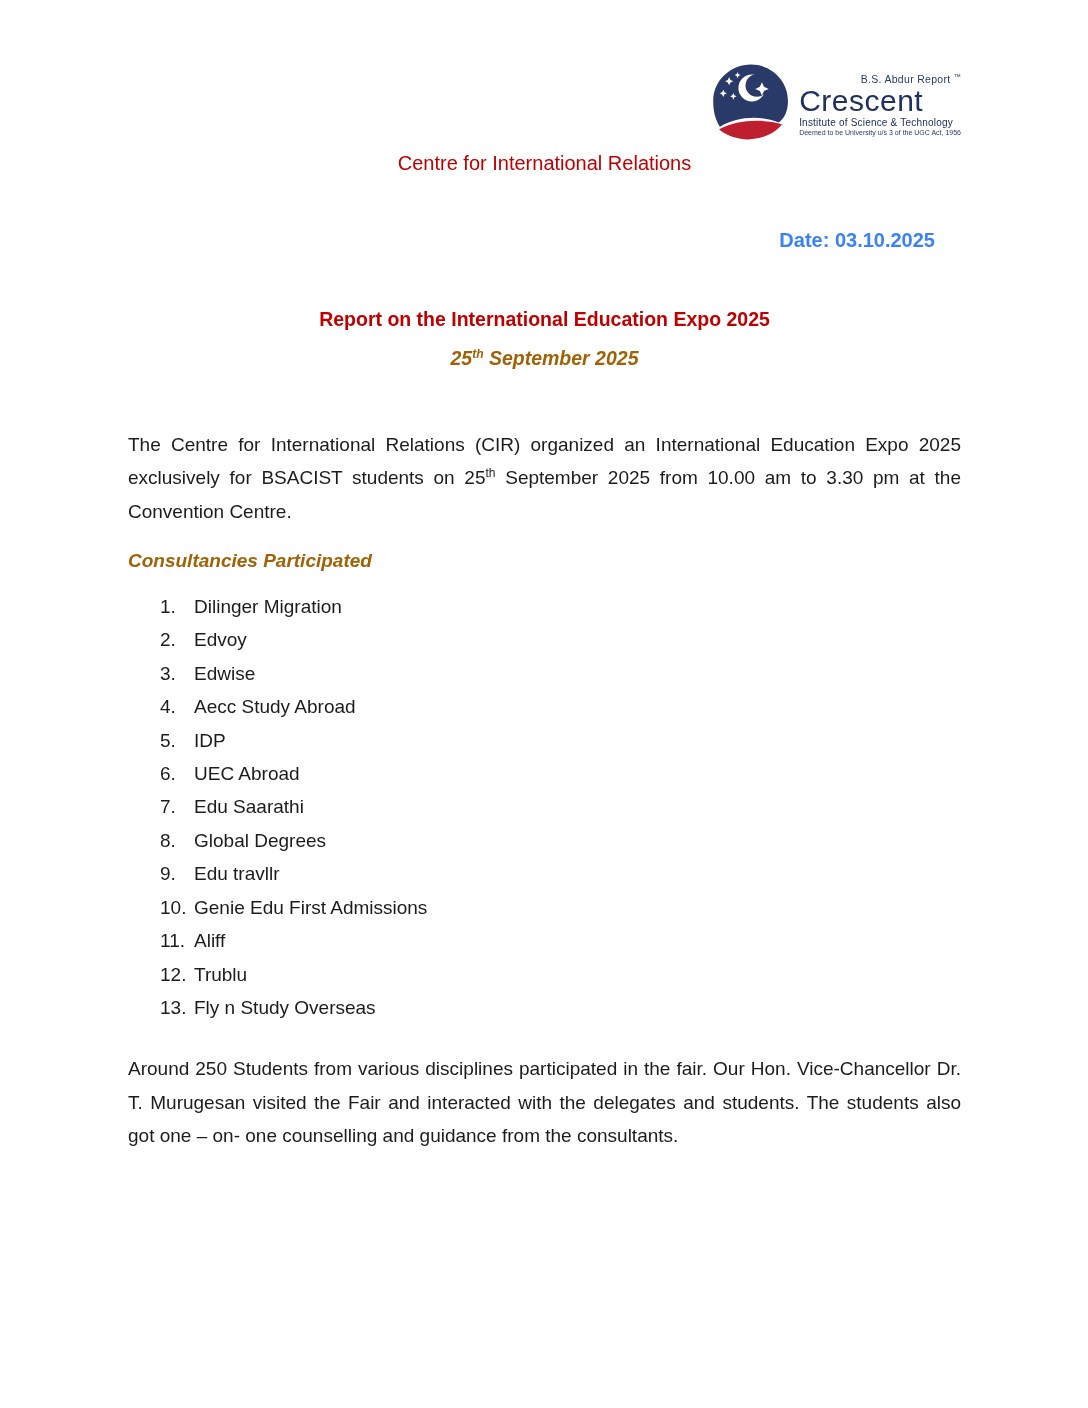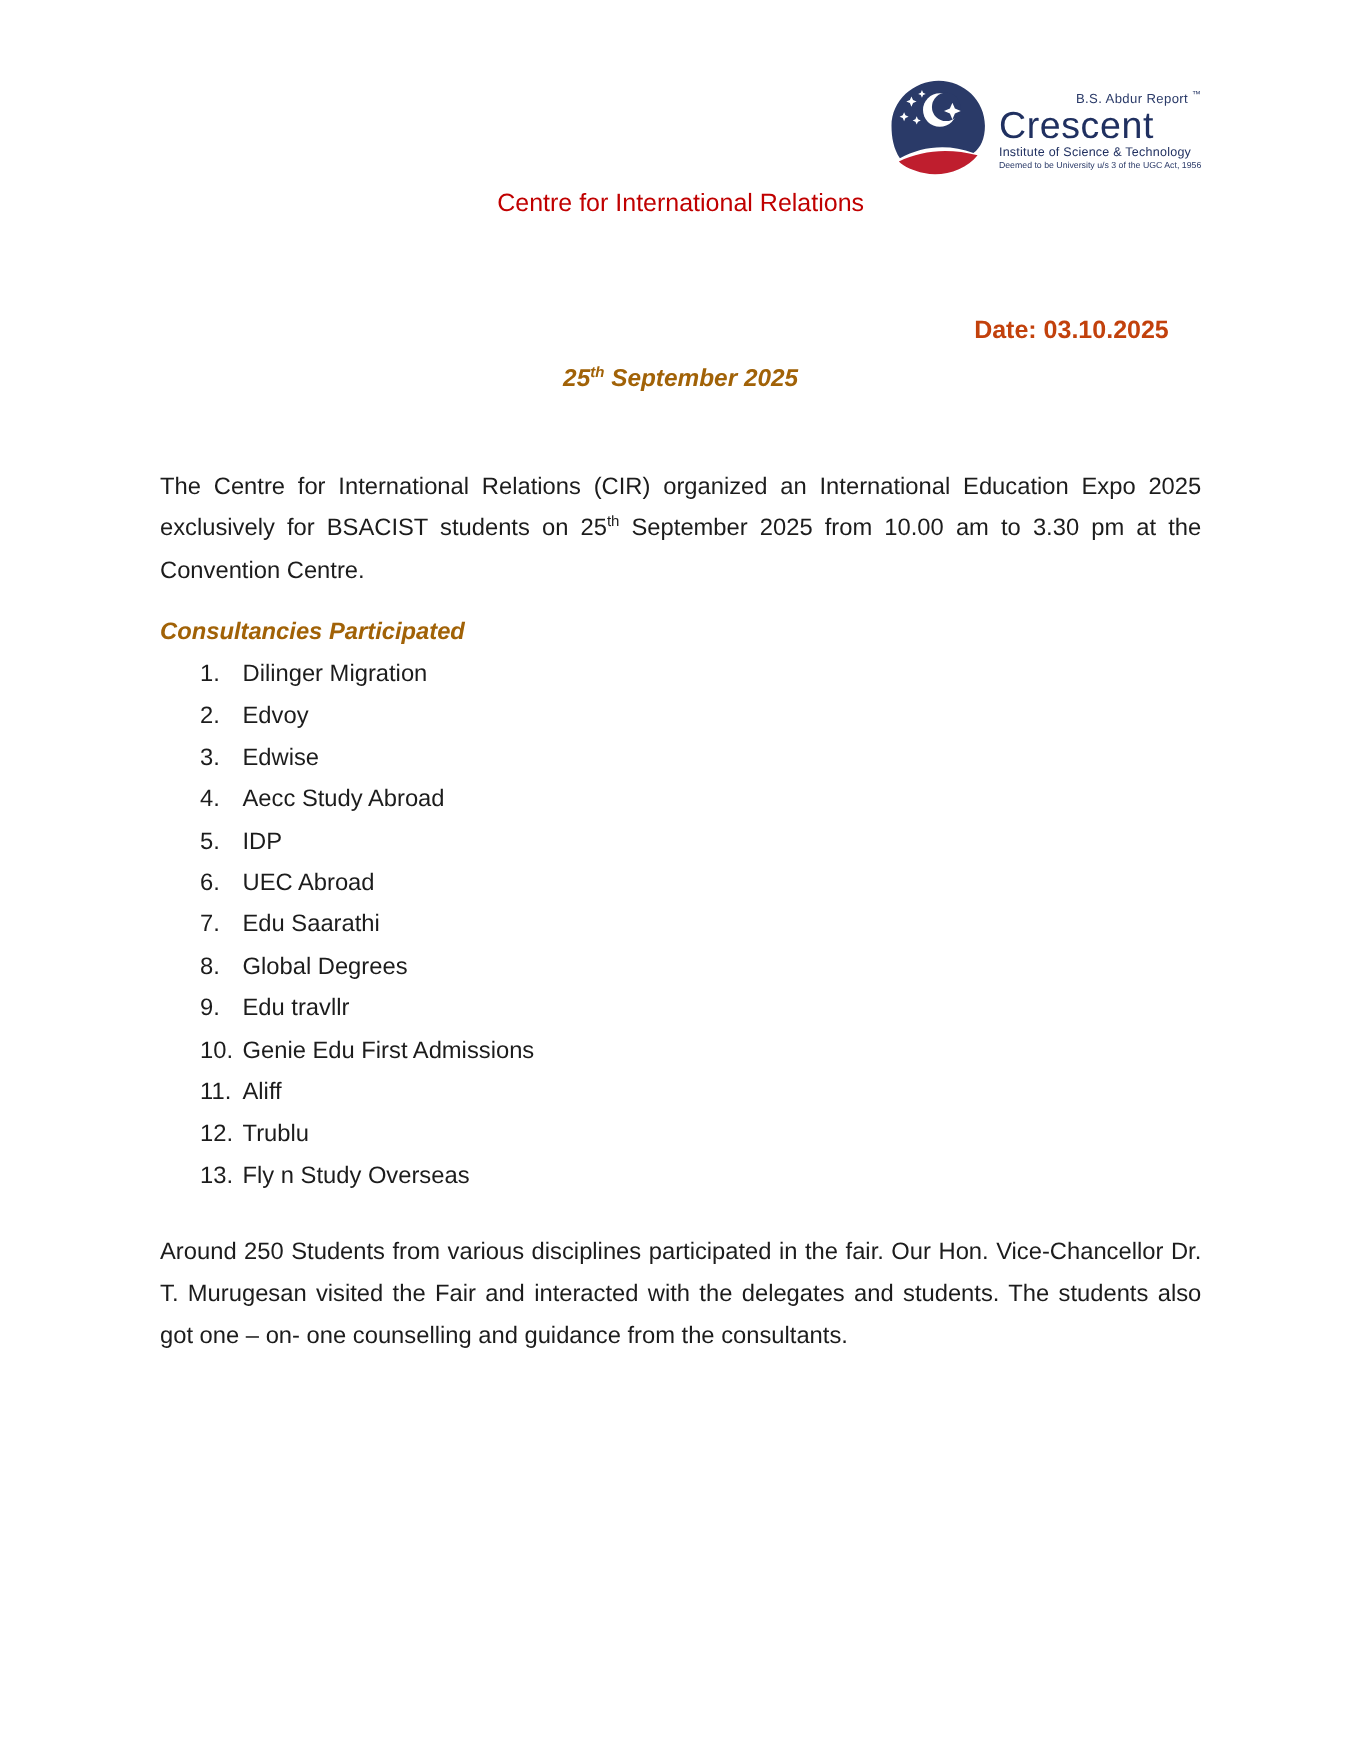--- a/index.html
+++ b/index.html
@@ -59,43 +59,43 @@
   }
   
   .center { text-align: center; }
   .red { color: #c00000; }
   .navy { color: #a16207; font-style: italic; }
   h1.doc-title { font-size: 20px; font-weight: normal; }
   .date-line {
     text-align: right;
     font-weight: bold;
     font-size: 20px;
-    color: #c2410c;
-    margin-top: 78px;
+    color: #3b82f6;
+    margin-top: 54px;
     padding-right: 26px;
   }
   h2.report-title { font-size: 19.5px; font-weight: bold; margin-top: 56px; }
   h3.report-date { font-size: 19.5px; font-weight: bold; margin-top: 16px; }
   sup { font-size: 12px; vertical-align: super; line-height: 0; }
   
   p.body-text {
     text-align: justify;
     line-height: 1.75;
     margin-top: 28px;
   }
   p.body-text.first { margin-top: 58px; }
   h4.section-heading {
     font-size: 19px;
     font-weight: bold;
     margin-top: 22px;
   }
   ol.consultancies {
     list-style: none;
     counter-reset: item;
-    margin-top: 6px;
+    margin-top: 18px;
     margin-left: 32px;
   }
   ol.consultancies li {
     counter-increment: item;
     line-height: 1.76;
   }
   ol.consultancies li::before {
     content: counter(item) ". ";
     display: inline-block;
     width: 34px;
@@ -126,20 +126,21 @@
         <div class="brand-sub">Institute of Science &amp; Technology</div>
         <div class="brand-tiny">Deemed to be University u/s 3 of the UGC Act, 1956</div>
       </div>
     </div>
   </header>
 
   <h1 class="doc-title center red">Centre for International Relations</h1>
 
   <p class="date-line">Date: 03.10.2025</p>
 
+  <h2 class="report-title center red">Report on the International Education Expo 2025</h2>
 
   <h3 class="report-date center navy"><span>25</span><sup>th</sup><span> September 2025</span></h3>
 
   <p class="body-text first"><span>The Centre for International Relations (CIR) organized an International Education Expo 2025 exclusively for BSACIST students on 25</span><sup>th</sup><span> September 2025 from 10.00 am to 3.30 pm at the Convention Centre.</span></p>
 
   <h4 class="section-heading navy">Consultancies Participated</h4>
 
   <ol class="consultancies">
 
   <li><span>Dilinger Migration</span></li>

